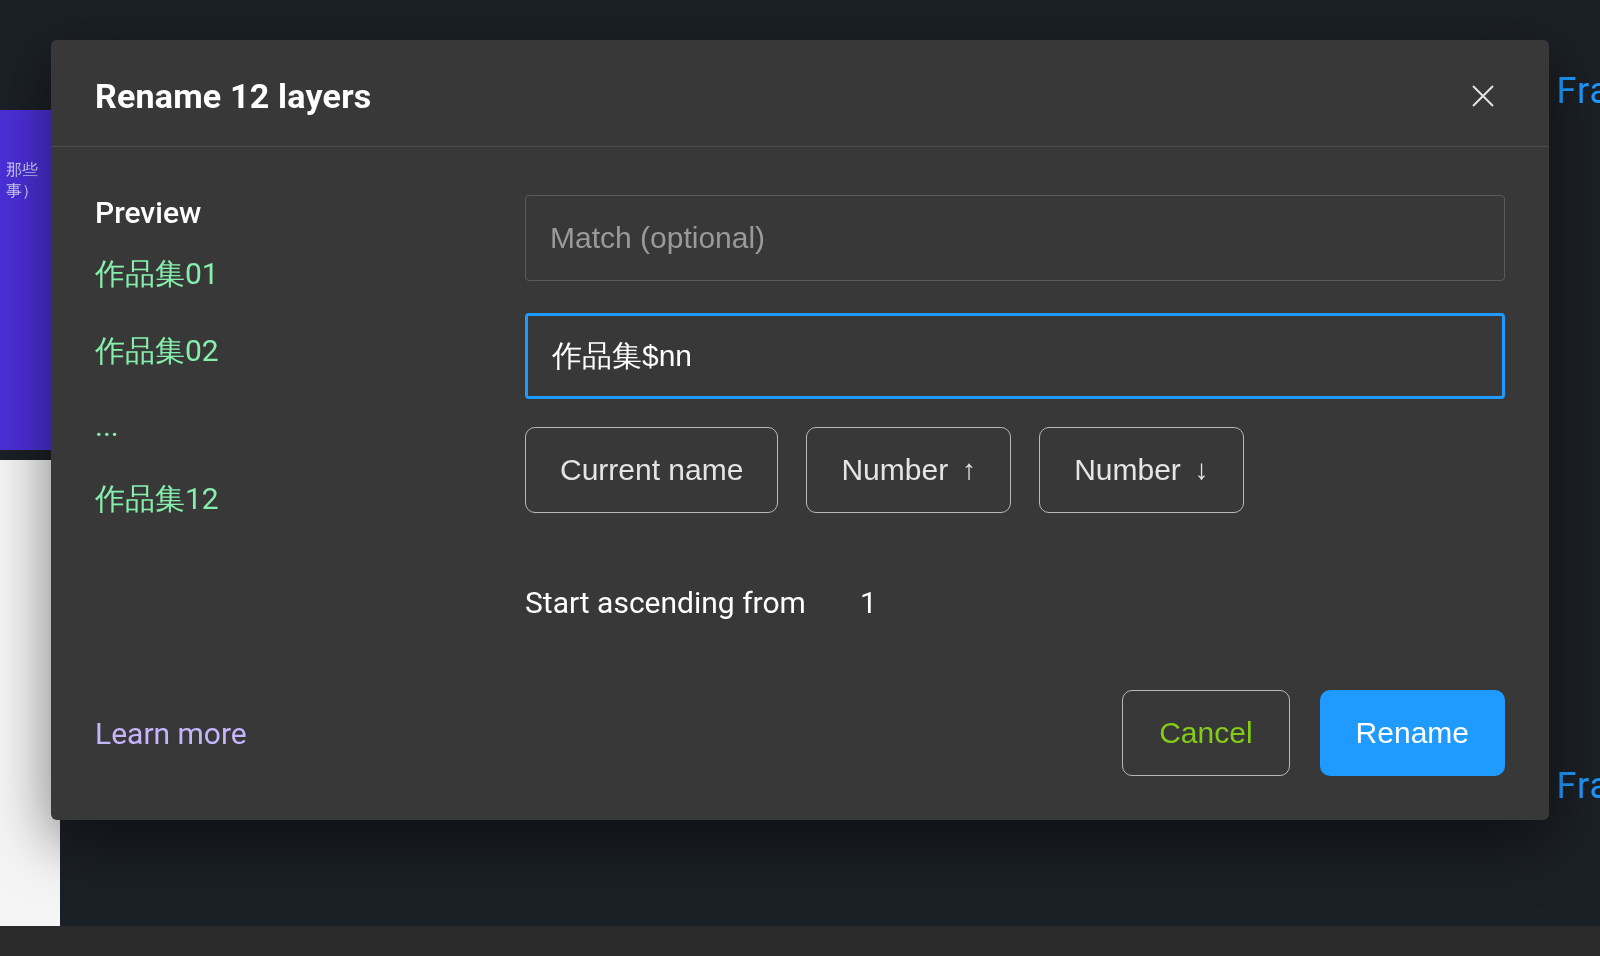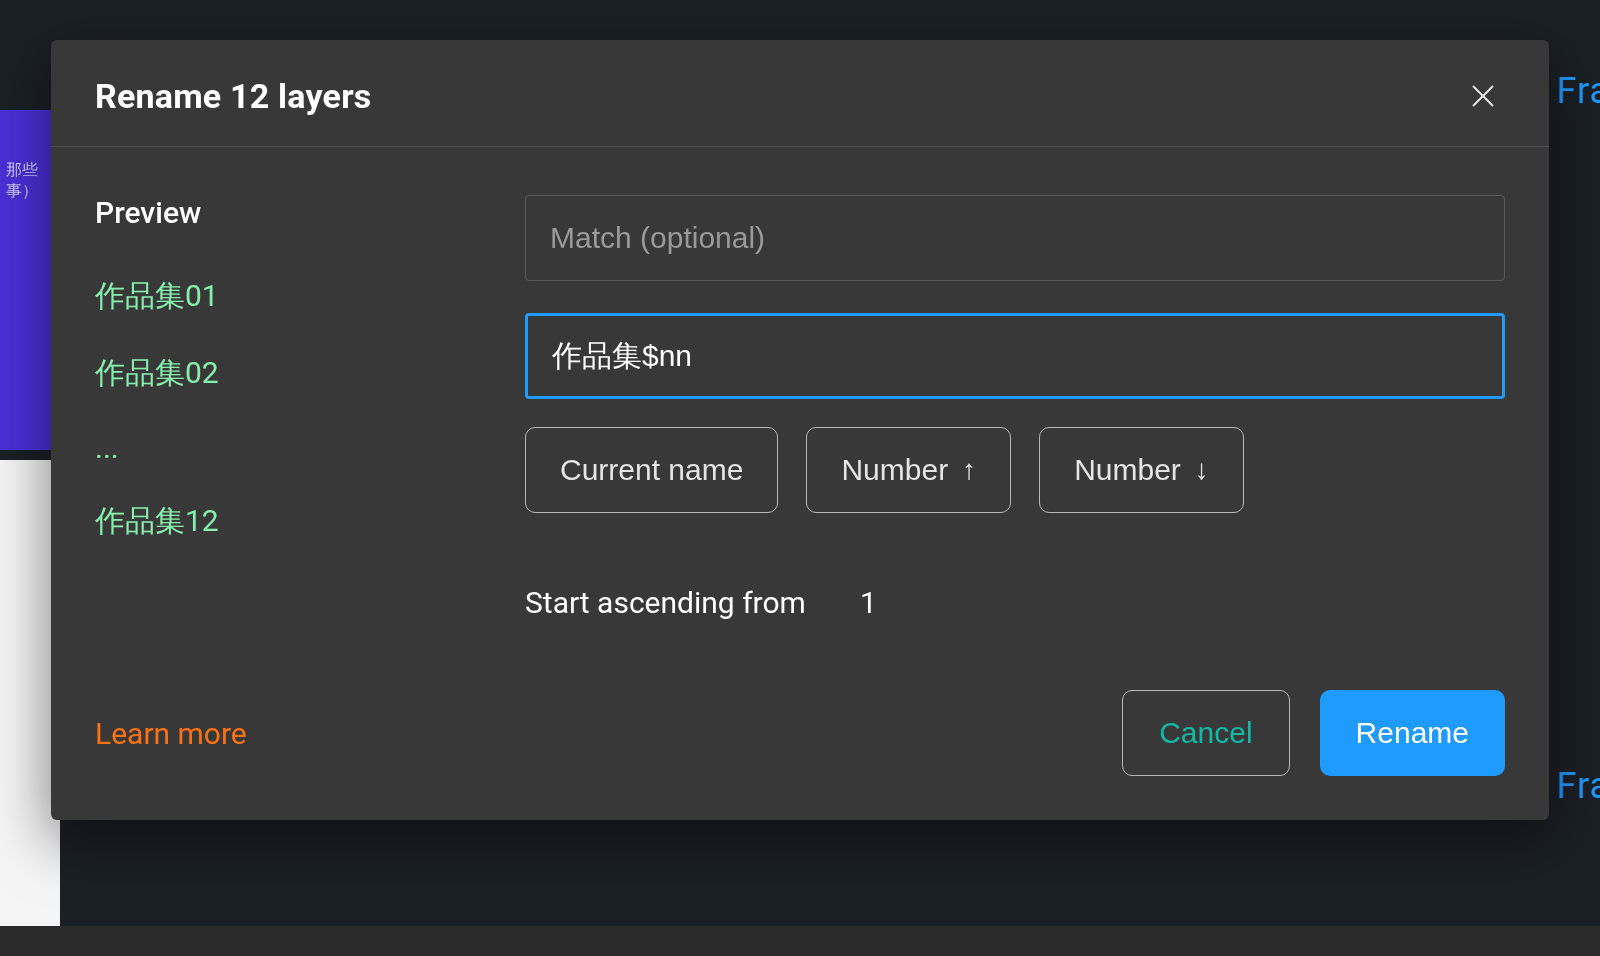--- a/index.html
+++ b/index.html
@@ -94,21 +94,21 @@
     display: grid;
     grid-template-columns: 430px 1fr;
     gap: 0;
     padding: 48px 44px 0 44px;
   }
 
   .left-col { padding-right: 24px; }
   .section-label {
     font-size: 30px;
     font-weight: 500;
-    margin-bottom: 46px;
+    margin-bottom: 24px;
   }
   .preview-list {
     display: flex;
     flex-direction: column;
     gap: 36px;
     font-size: 30px;
     color: #86efac;
   }
 
   .right-col { display: flex; flex-direction: column; }
@@ -158,38 +158,38 @@
   }
   .start-value { font-size: 30px; }
 
   .modal-footer {
     display: flex;
     align-items: center;
     justify-content: space-between;
     padding: 70px 44px 44px 44px;
   }
   .learn-more {
-    color: #f97316;
+    color: #c4b5fd;
     font-size: 30px;
     text-decoration: none;
     cursor: pointer;
   }
   .footer-actions { display: flex; gap: 30px; }
   .btn {
     height: 86px;
     padding: 0 36px;
     border-radius: 10px;
     font-size: 30px;
     cursor: pointer;
     display: inline-flex; align-items: center; justify-content: center;
   }
   .btn-secondary {
     background: transparent;
     border: 1.5px solid #b8b8b8;
-    color: #14b8a6;
+    color: #84cc16;
   }
   .btn-primary {
     background: #1f9aff;
     border: none;
     color: #fff;
   }
 </style>
 </head>
 <body>
 

